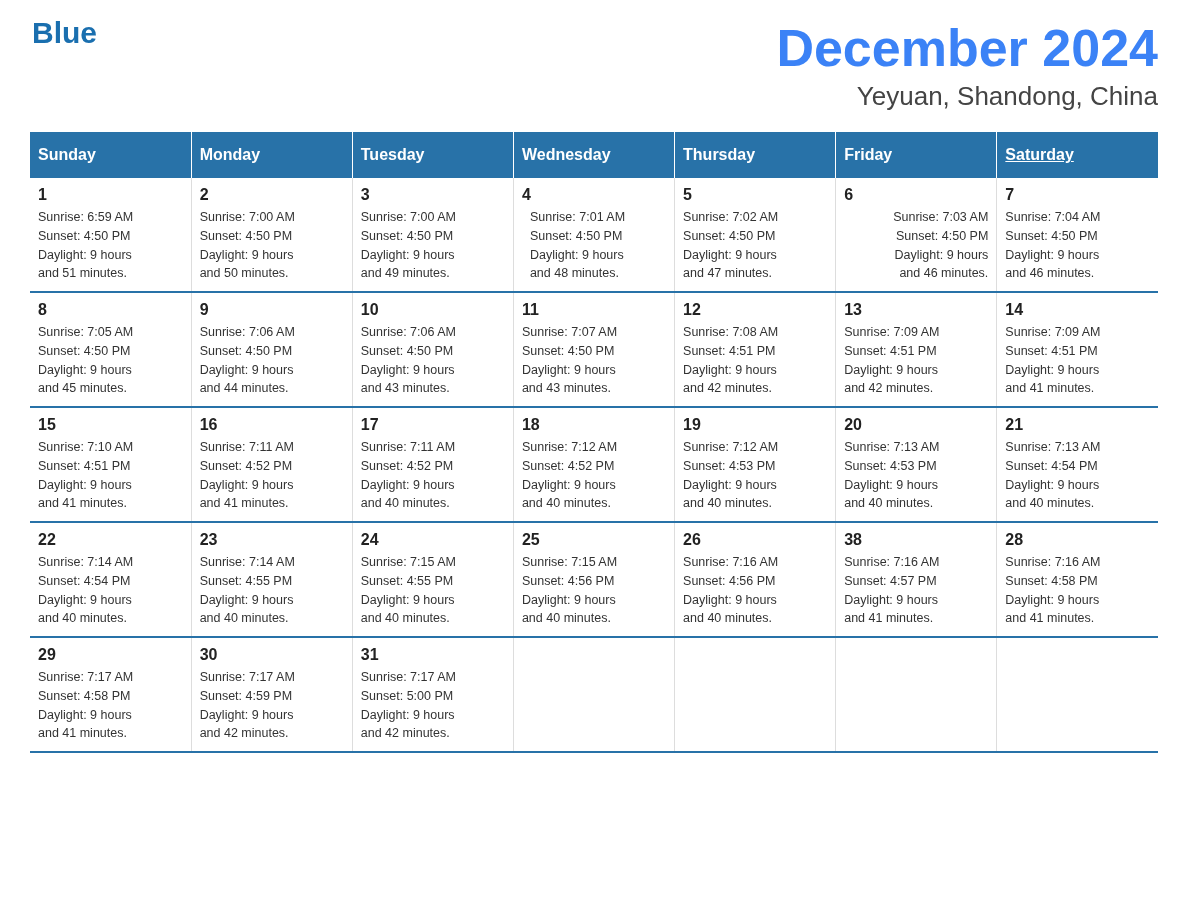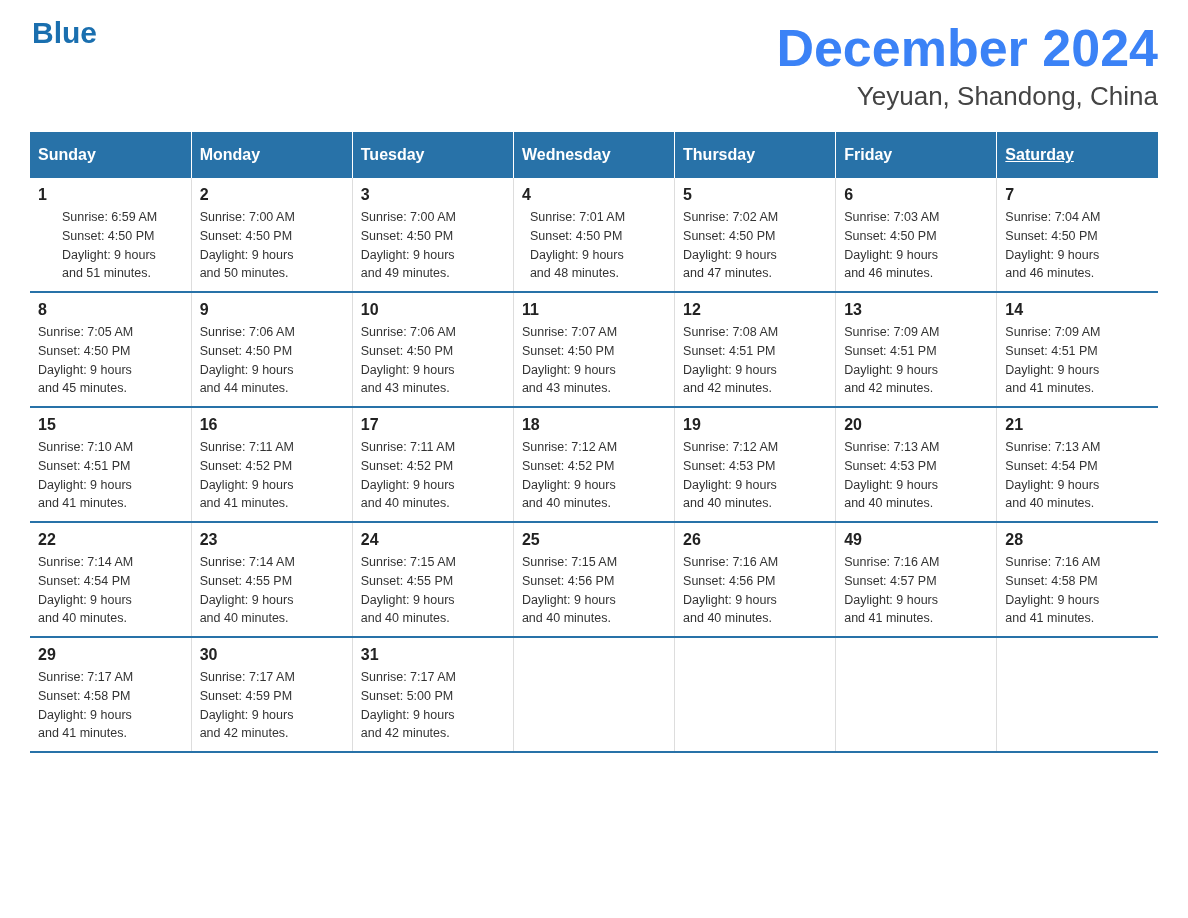--- a/index.html
+++ b/index.html
@@ -121,21 +121,21 @@
         <th>Wednesday</th>
         <th>Thursday</th>
         <th>Friday</th>
         <th>Saturday</th>
       </tr>
   </thead>
   <tbody id="calendar-body">
   <tr>
         <td>
           <span class="day-number">1</span>
-          <div class="day-info" style="white-space: pre-line; margin-left: 24px;">Sunrise: 6:59 AM
+          <div class="day-info" style="white-space: pre-line;">Sunrise: 6:59 AM
 Sunset: 4:50 PM
 Daylight: 9 hours
 and 51 minutes.</div>
         </td>
         <td>
           <span class="day-number">2</span>
           <div class="day-info" style="white-space: pre-line;">Sunrise: 7:00 AM
 Sunset: 4:50 PM
 Daylight: 9 hours
 and 50 minutes.</div>
@@ -156,21 +156,21 @@
         </td>
         <td>
           <span class="day-number">5</span>
           <div class="day-info" style="white-space: pre-line;">Sunrise: 7:02 AM
 Sunset: 4:50 PM
 Daylight: 9 hours
 and 47 minutes.</div>
         </td>
         <td>
           <span class="day-number">6</span>
-          <div class="day-info" style="white-space: pre-line;">Sunrise: 7:03 AM
+          <div class="day-info" style="white-space: pre-line; text-align: right;">Sunrise: 7:03 AM
 Sunset: 4:50 PM
 Daylight: 9 hours
 and 46 minutes.</div>
         </td>
         <td>
           <span class="day-number">7</span>
           <div class="day-info" style="white-space: pre-line;">Sunrise: 7:04 AM
 Sunset: 4:50 PM
 Daylight: 9 hours
 and 46 minutes.</div>
@@ -308,21 +308,21 @@
 and 40 minutes.</div>
         </td>
         <td>
           <span class="day-number">26</span>
           <div class="day-info" style="white-space: pre-line;">Sunrise: 7:16 AM
 Sunset: 4:56 PM
 Daylight: 9 hours
 and 40 minutes.</div>
         </td>
         <td>
-          <span class="day-number">49</span>
+          <span class="day-number">38</span>
           <div class="day-info" style="white-space: pre-line;">Sunrise: 7:16 AM
 Sunset: 4:57 PM
 Daylight: 9 hours
 and 41 minutes.</div>
         </td>
         <td>
           <span class="day-number">28</span>
           <div class="day-info" style="white-space: pre-line;">Sunrise: 7:16 AM
 Sunset: 4:58 PM
 Daylight: 9 hours

